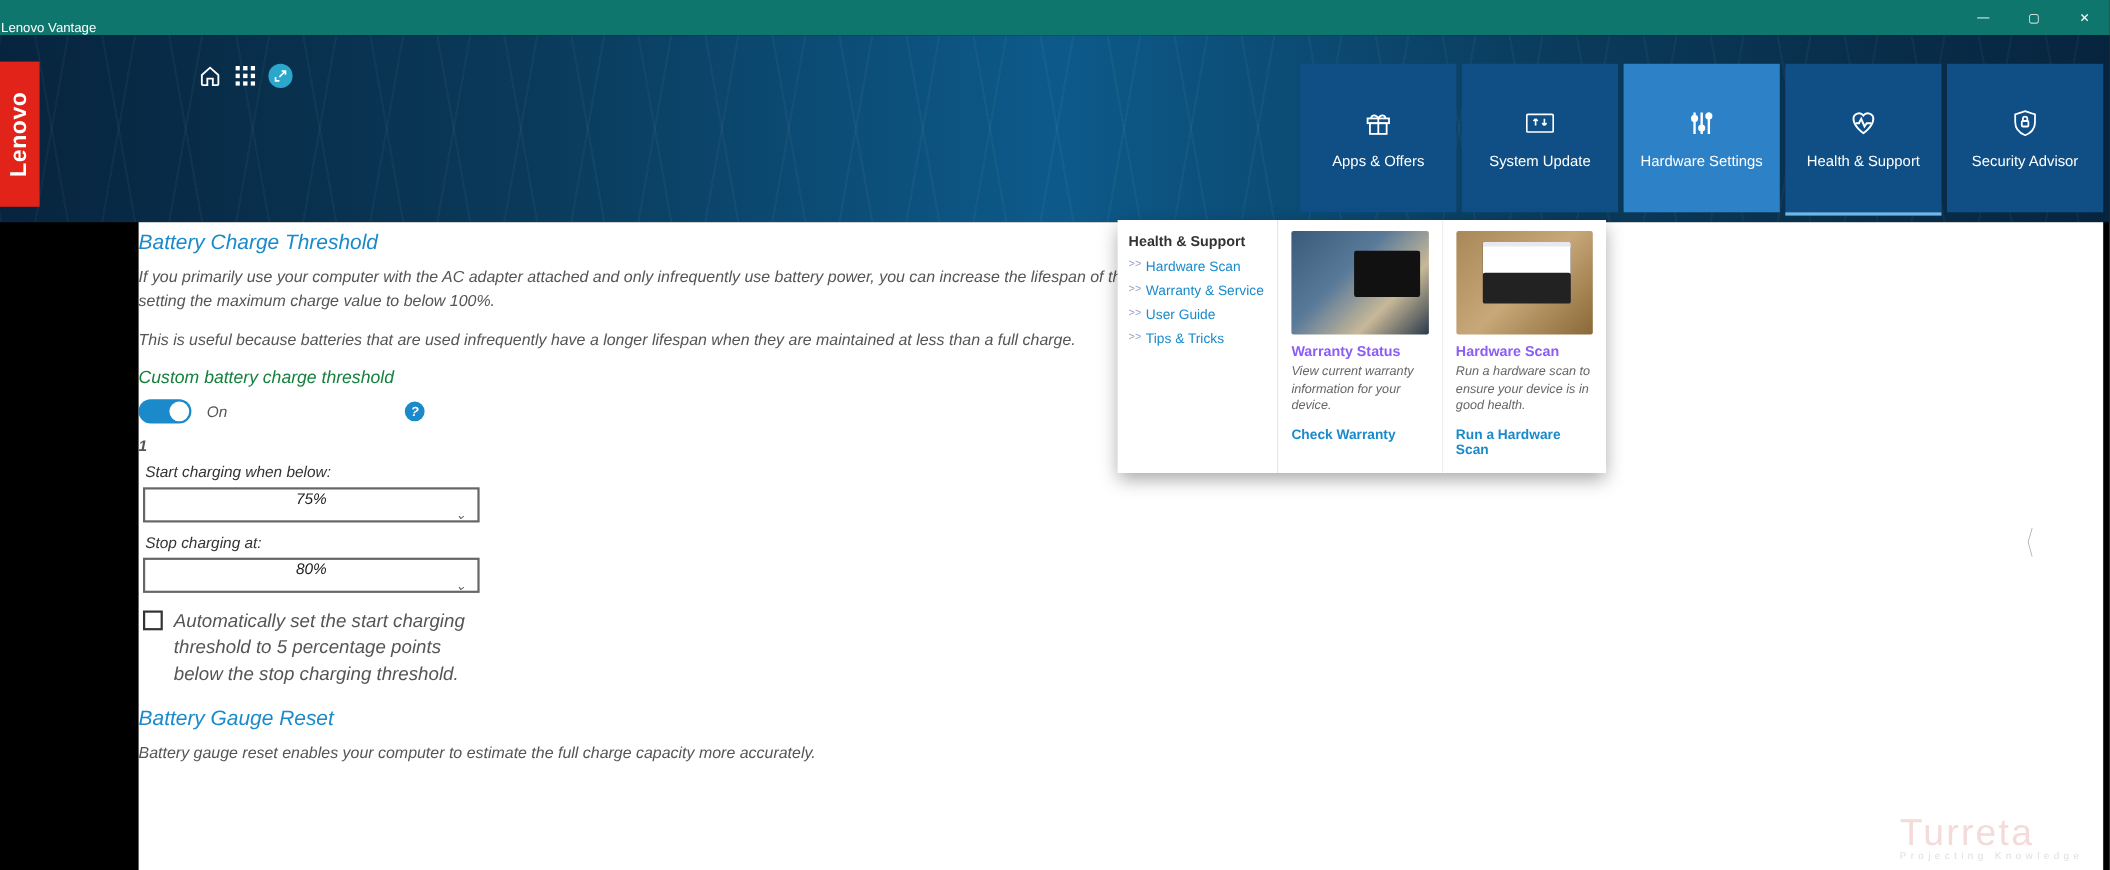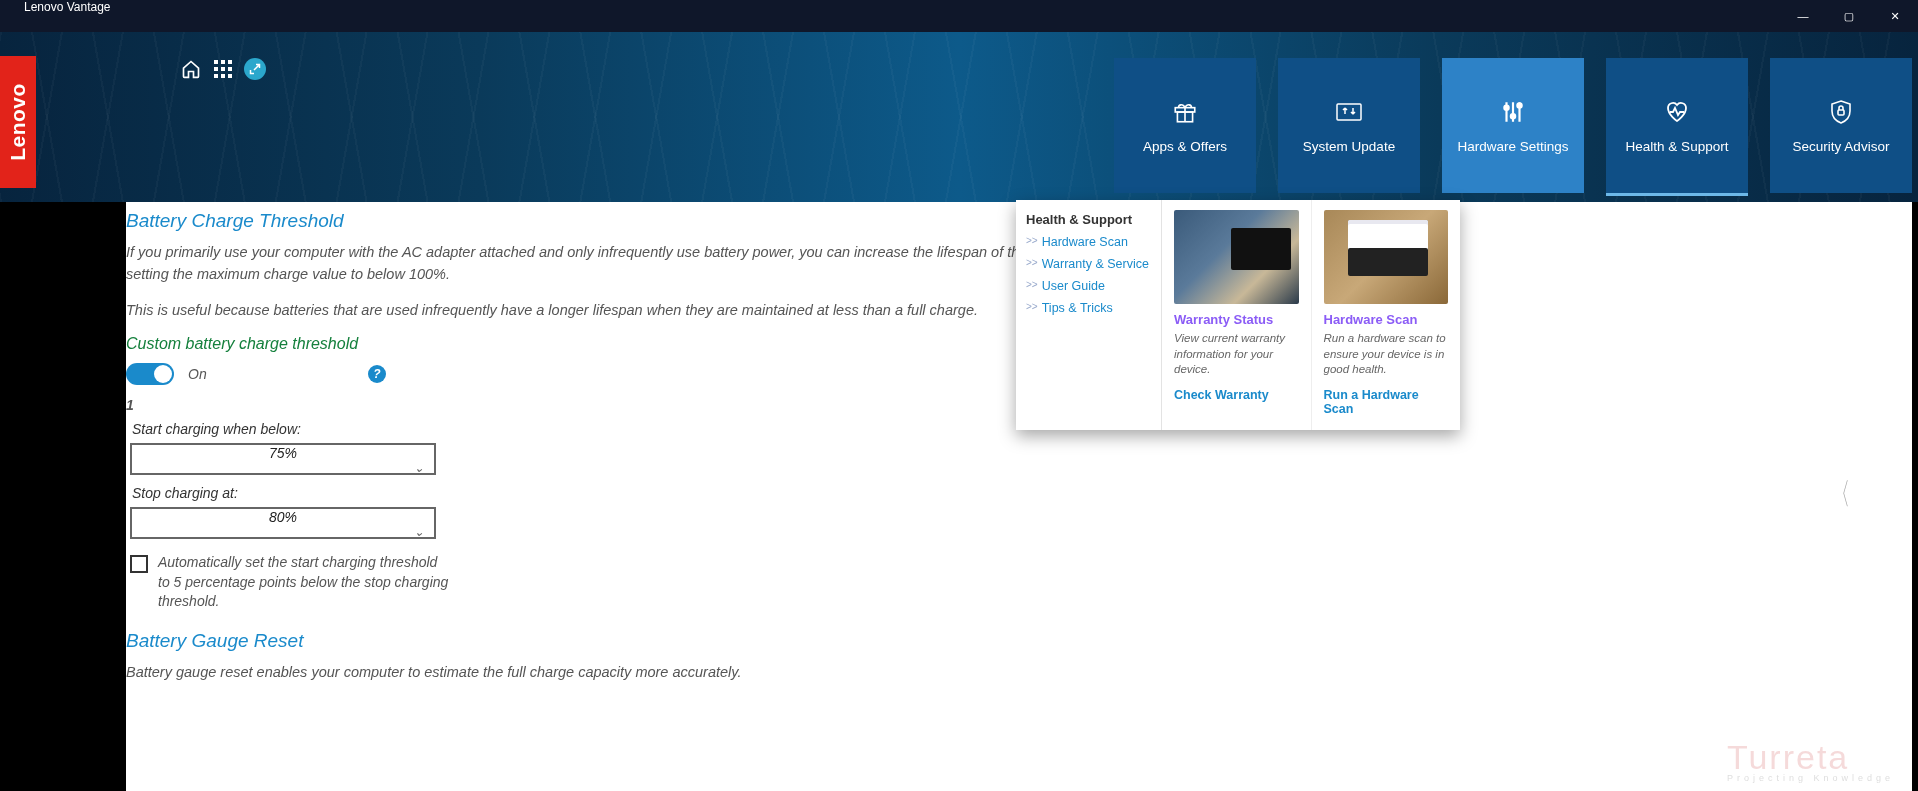--- a/index.html
+++ b/index.html
@@ -1,37 +1,37 @@
 <!DOCTYPE html>
 <html><head>
 <meta charset="utf-8">
 <style>
 * { margin: 0; padding: 0; box-sizing: border-box; font-family: "Segoe UI", Arial, sans-serif; }
 body { width: 1918px; height: 791px; overflow: hidden; background: #000; position: relative; }
 
 
-.titlebar { height: 32px; background: #0f172a; color: #fff; display: flex; align-items: flex-start; padding-left: 24px; font-size: 12px; }
+.titlebar { height: 32px; background: #0f766e; color: #fff; display: flex; align-items: flex-end; padding-left: 1px; font-size: 12px; }
 .titlebar-title { flex: 1; }
 .winbtn { width: 46px; height: 32px; display: flex; align-items: center; justify-content: center; color: #fff; font-size: 11px; }
 
 
 .hero { position: relative; height: 170px; background: linear-gradient(90deg, #07243e 0%, #0a3a5a 25%, #0d5a8a 50%, #0a3a5a 75%, #07243e 100%); overflow: hidden; }
 .hero::before { content: ""; position: absolute; inset: 0; background:
   repeating-linear-gradient(100deg, rgba(255,255,255,0.03) 0 2px, transparent 2px 60px),
   repeating-linear-gradient(80deg, rgba(255,255,255,0.03) 0 2px, transparent 2px 60px); }
 .lenovo-tag { position: absolute; left: 0; top: 24px; width: 36px; height: 132px; background: #e2231a; display: flex; align-items: center; justify-content: center; }
 .lenovo-tag span { transform: rotate(-90deg); color: #fff; font-weight: 700; font-size: 21px; letter-spacing: 0.5px; }
 
 
 .header-icons { position: absolute; left: 180px; top: 26px; display: flex; gap: 10px; align-items: center; }
 .hicon { color: #fff; font-size: 18px; width: 22px; height: 22px; display: flex; align-items: center; justify-content: center; }
 .hicon.round { background: #2ba7cc; border-radius: 50%; font-size: 13px; }
 
 
-.nav { position: absolute; right: 6px; top: 26px; display: flex; gap: 22px; }
+.nav { position: absolute; right: 6px; top: 26px; display: flex; gap: 5px; }
 .tile { width: 142px; height: 135px; background: #0f4f86; color: #fff; display: flex; flex-direction: column; align-items: center; justify-content: center; gap: 12px; position: relative; cursor: pointer; }
 .tile.active { background: #2d82c7; }
 .tile.health { background: #0f4f86; }
 .tile.health::after { content: ""; position: absolute; left: 0; right: 0; bottom: -3px; height: 3px; background: #6db8e8; }
 .tile-icon { font-size: 26px; height: 30px; display: flex; align-items: center; justify-content: center; }
 .tile-label { font-size: 13.5px; text-align: center; padding: 0 6px; }
 
 
 .content { position: absolute; left: 126px; top: 202px; right: 6px; bottom: 0; background: #fff; padding: 0 0 0 0; }
 .content-inner { padding: 8px 0 0 0; width: 1000px; font-style: italic; }
@@ -43,21 +43,21 @@
 .toggle::after { content: ""; position: absolute; right: 2px; top: 2px; width: 18px; height: 18px; background: #fff; border-radius: 50%; }
 .toggle-label { color: #555; font-size: 14px; }
 .help { width: 18px; height: 18px; background: #1a8acb; border-radius: 50%; color: #fff; font-size: 12px; font-weight: 700; display: flex; align-items: center; justify-content: center; margin-left: auto; cursor: pointer; }
 .num1 { color: #555; font-size: 14px; font-weight: 600; margin-bottom: 8px; }
 .field-label { color: #333; font-size: 14px; margin: 6px 0 6px 6px; }
 .combo { width: 306px; height: 32px; border: 2px solid #666; background: #fff; display: flex; align-items: center; padding: 0 10px; margin-left: 4px; cursor: pointer; position: relative; flex-direction: column; }
 .combo span { color: #222; font-size: 14px; }
 .combo .chev { margin-left: auto; color: #666; font-size: 12px; }
 .check-row { display: flex; gap: 10px; margin: 14px 0 18px 4px; width: 320px; }
 .checkbox { width: 18px; height: 18px; border: 2px solid #333; flex-shrink: 0; margin-top: 2px; cursor: pointer; }
-.check-text { color: #555; font-size: 14px; line-height: 1.4; }
+.check-text { color: #555; font-size: 17px; line-height: 1.4; }
 
 
 .dropdown { position: absolute; left: 1016px; top: 200px; width: 444px; background: #fff; box-shadow: 0 6px 16px rgba(0,0,0,0.35); display: flex; }
 .dropdown::before { content: ""; position: absolute; left: -6px; right: -6px; bottom: -12px; height: 20px; background: radial-gradient(ellipse at top, rgba(0,0,0,0.25), transparent 70%); z-index: -1; }
 .dd-links { width: 146px; padding: 12px 10px 14px 10px; border-right: 1px solid #e3e3e3; }
 .dd-title { color: #333; font-size: 13px; font-weight: 600; margin-bottom: 8px; }
 .dd-link { display: flex; gap: 4px; color: #1a8acb; font-size: 12.5px; margin: 8px 0; cursor: pointer; }
 .dd-link .arr { color: #9ac; font-size: 10px; }
 .dd-cards { flex: 1; display: flex; }
 .dd-card { flex: 1; padding: 10px 12px 14px 12px; }

